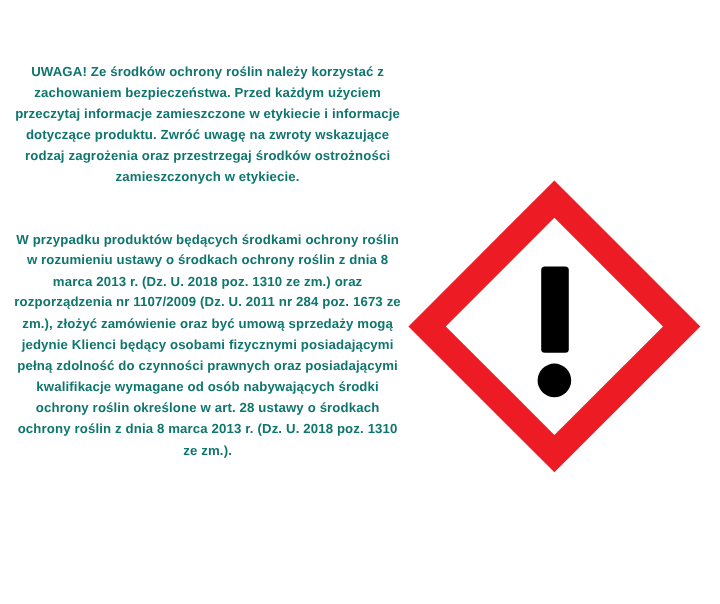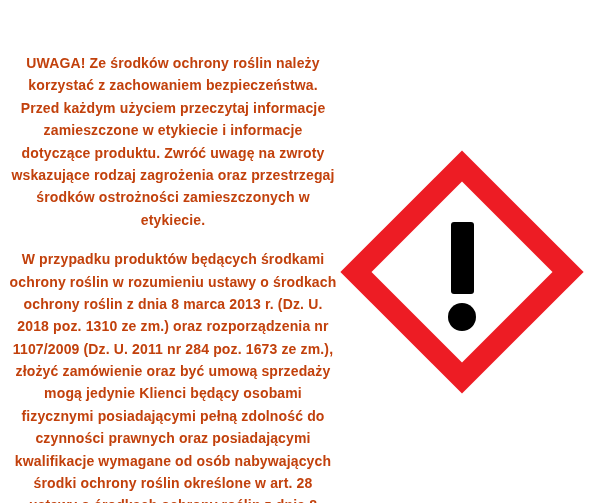--- a/index.html
+++ b/index.html
@@ -21,29 +21,29 @@
     box-sizing: border-box;
   }
   .text-column {
     position: absolute;
     left: 8px;
     top: 52px;
     width: 330px;
     text-align: center;
   }
   .para {
-    font-size: 14px;
+    font-size: 11px;
     line-height: 1.60;
     font-weight: bold;
-    color: #c2410c;
+    color: #0f766e;
     margin: 0;
     letter-spacing: 0.01em;
   }
   .para + .para {
-    margin-top: 17px;
+    margin-top: 34px;
   }
   .pictogram {
     position: absolute;
     left: 338px;
     top: 148px;
     width: 248px;
     height: 248px;
   }
   .diamond-wrap {
     position: absolute;

